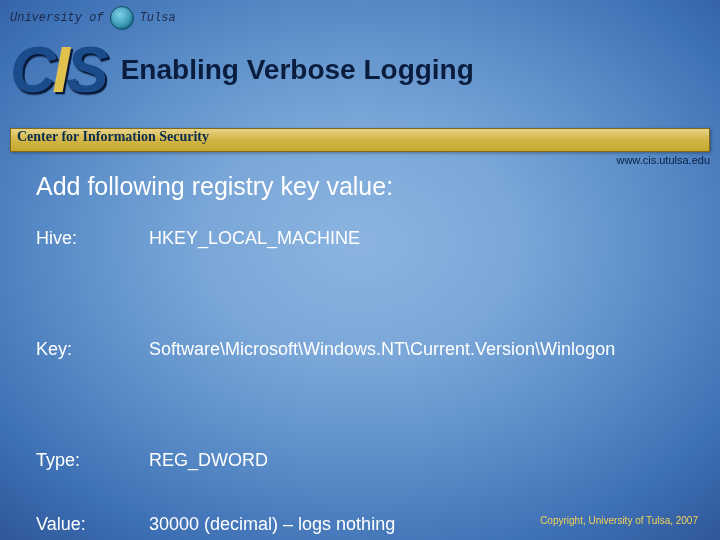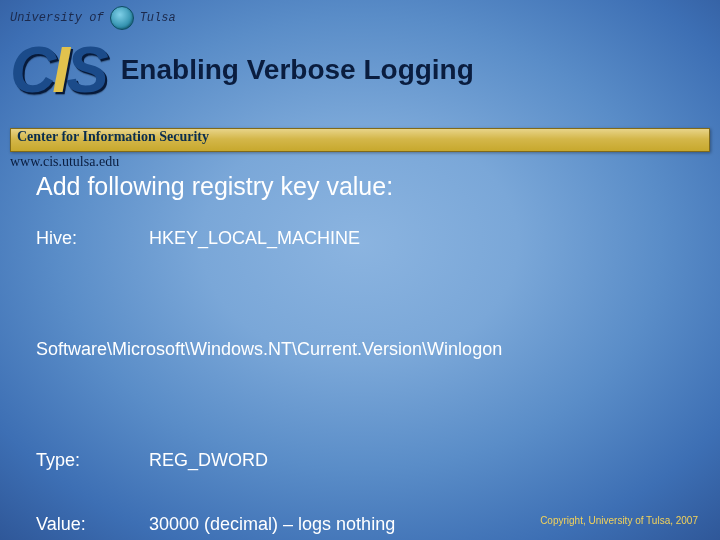--- a/index.html
+++ b/index.html
@@ -91,23 +91,24 @@
     display: flex;
     padding-left: 6px;
     font-family: "Times New Roman", serif;
     font-weight: bold;
     font-size: 14px;
     color: #0a2d4e;
     margin-top: 12px;
   }
   .url {
     margin-top: 2px;
-    font-size: 14px;
+    font-size: 11px;
     color: #0a1d3f;
-    font-family: Liberation Serif, serif;
+    font-family: Liberation Sans, sans-serif;
+    text-align: right;
   }
 
   
   .body {
     position: absolute;
     top: 172px;
     left: 36px;
     right: 28px;
     color: #fff;
   }
@@ -171,20 +172,21 @@
 
   <div class="body">
     <div class="lead">Add following registry key value:</div>
 
     <div class="kv">
       <div class="k">Hive:</div>
       <div class="v">HKEY_LOCAL_MACHINE</div>
 
       <div class="gap"></div>
 
+      <div class="k">Key:</div>
       <div class="v">Software\Microsoft\Windows.NT\Current.Version\Winlogon</div>
 
       <div class="gap"></div>
 
       <div class="k">Type:</div>
 
       <div class="v">REG_DWORD</div>
 
       <div class="k">Value:</div>
       <div class="v multiline">30000 (decimal) – logs nothing

